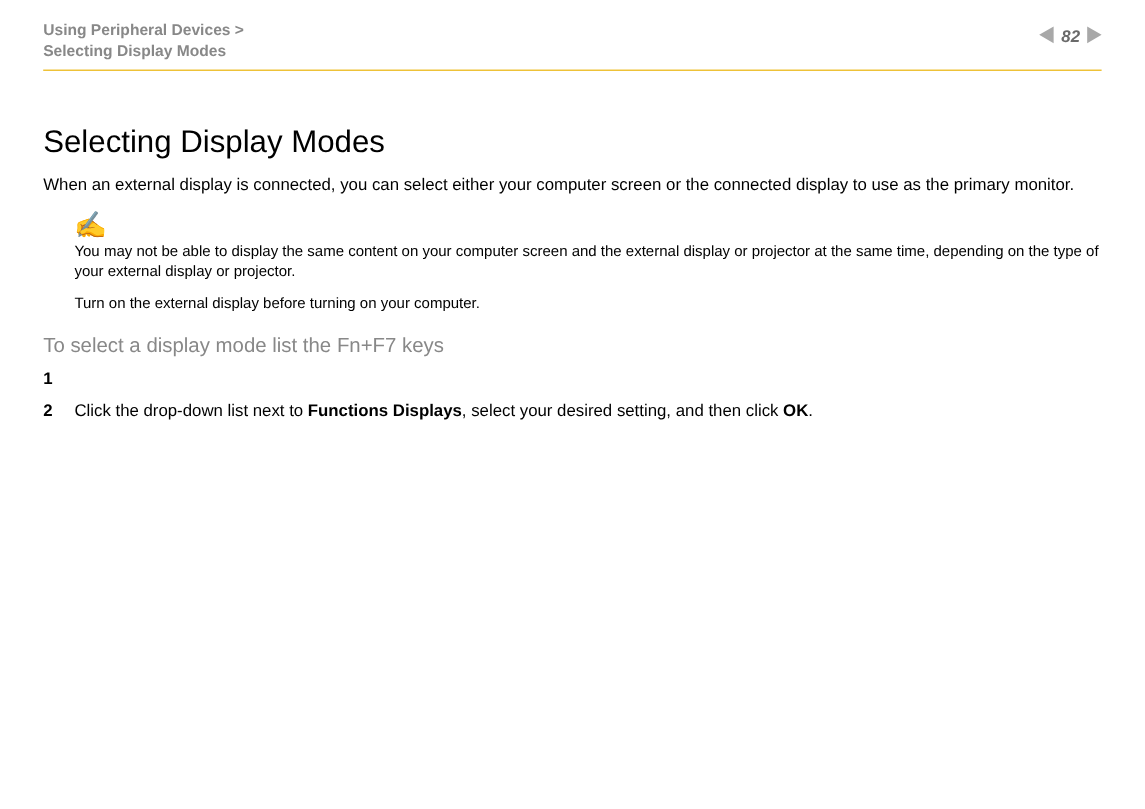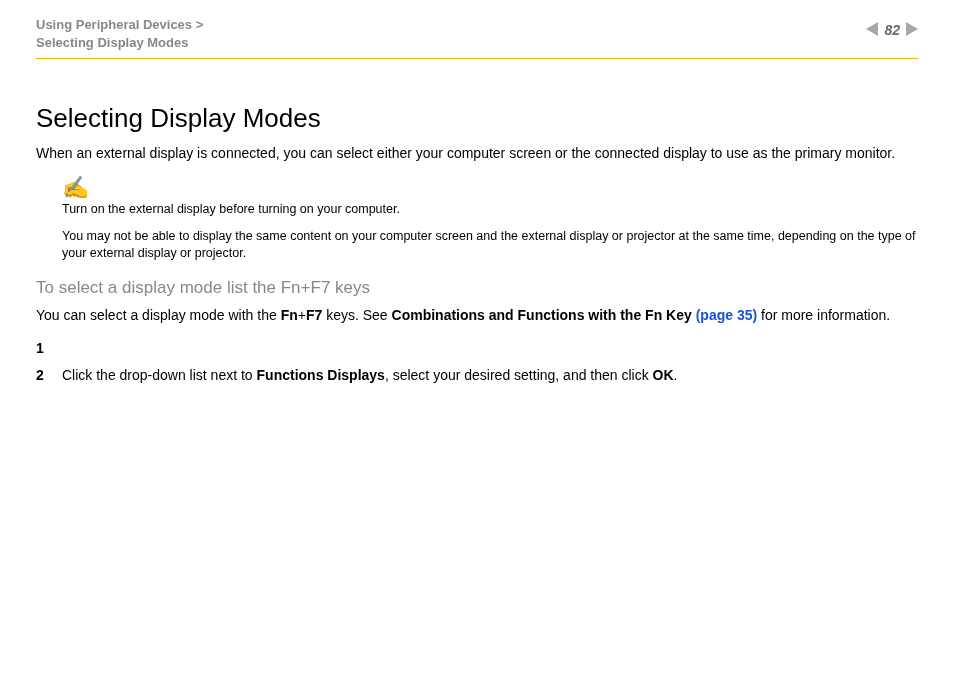--- a/index.html
+++ b/index.html
@@ -131,28 +131,25 @@
       <span class="arrow arrow-right"></span>
     </div>
   </div>
 
   <h1 class="title">Selecting Display Modes</h1>
 
   <p class="intro">When an external display is connected, you can select either your computer screen or the connected display to use as the primary monitor.</p>
 
   <div class="note-block">
     <span class="note-icon">✍</span>
+    <p class="note-text">You may not be able to display the same content on your computer screen and the external display or projector at the same time, depending on the type of your external display or projector.</p>
     <p class="note-text">Turn on the external display before turning on your computer.</p>
-    <p class="note-text">You may not be able to display the same content on your computer screen and the external display or projector at the same time, depending on the type of your external display or projector.</p>
   </div>
 
   <h2 class="section">To select a display mode list the Fn+F7 keys</h2>
-  <p class="body">
-    <span>You can select a display mode with the </span><span class="b">Fn</span><span>+</span><span class="b">F7</span><span> keys. See </span><span class="b">Combinations and Functions with the Fn Key </span><span class="b link">(page 35)</span><span> for more information.</span>
-  </p>
 
   <ol class="steps">
     <li>
       <span class="num">1</span>
     </li>
     <li>
       <span class="num">2</span>
       <span>
         <span>Click the drop-down list next to </span><span class="b">Functions Displays</span><span>, select your desired setting, and then click </span><span class="b">OK</span><span>.</span>
       </span>

